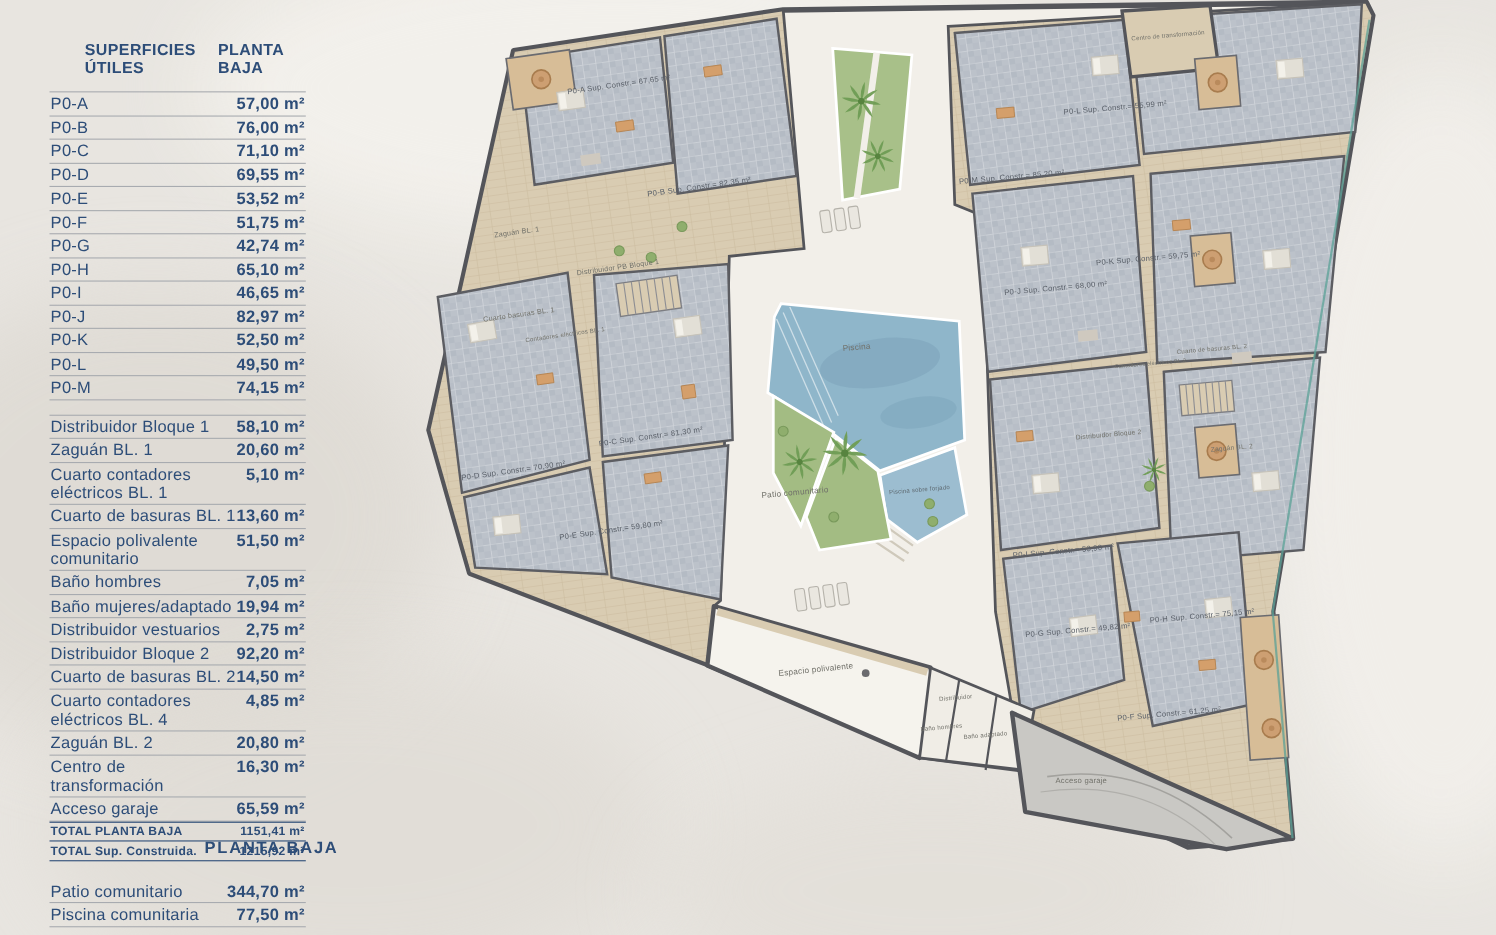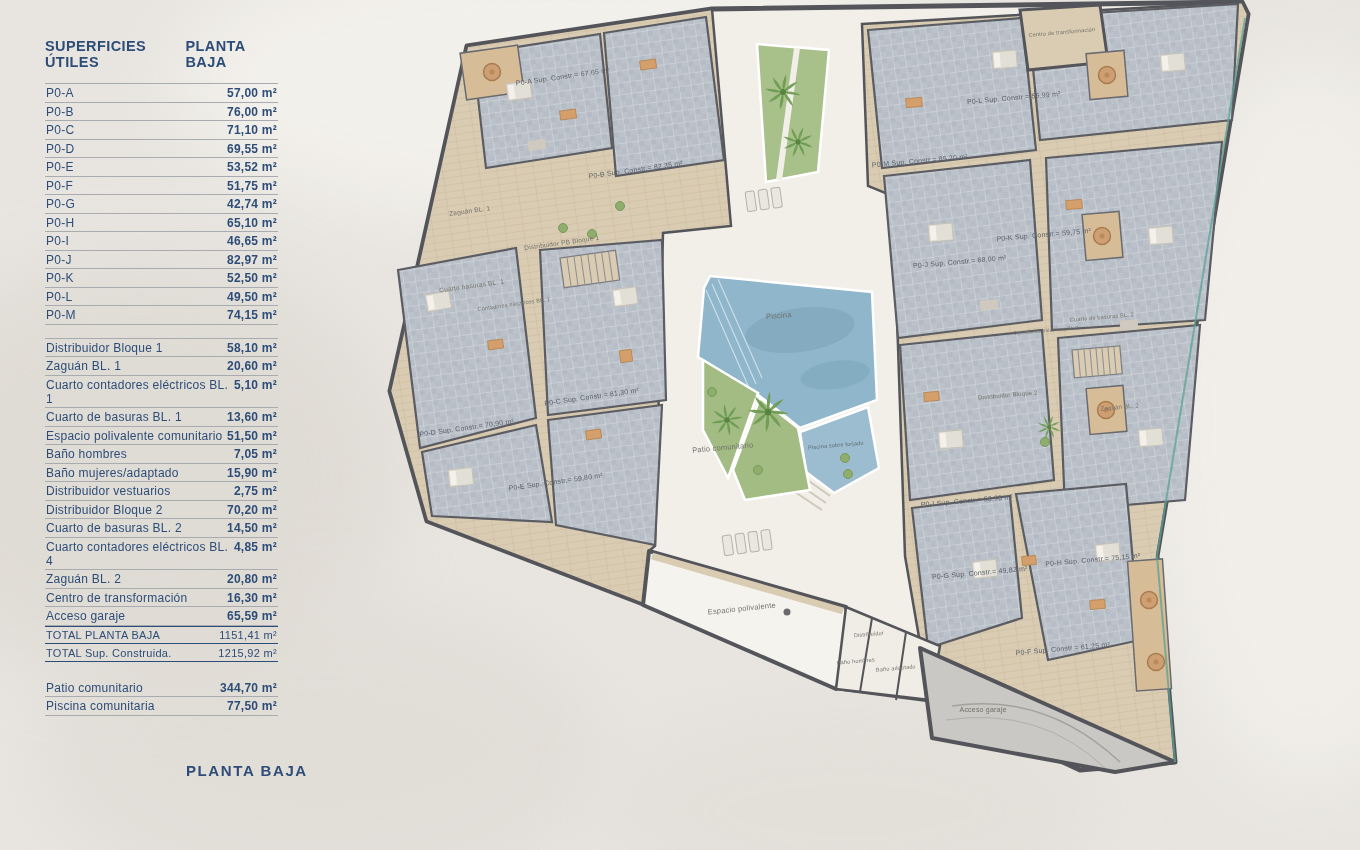--- a/index.html
+++ b/index.html
@@ -13,30 +13,30 @@
   .blob{position:absolute;border-radius:50%;filter:blur(38px);pointer-events:none;}
   .b1{left:180px;top:-60px;width:760px;height:280px;background:#f4f2ed;opacity:.9;}
   .b2{left:-120px;top:260px;width:520px;height:420px;background:#dcd8d1;opacity:.7;}
   .b3{left:40px;top:600px;width:560px;height:300px;background:#ddd9d2;opacity:.6;}
   .b4{left:1150px;top:60px;width:320px;height:720px;background:#f2f0eb;opacity:.9;}
   .b5{left:600px;top:700px;width:500px;height:220px;background:#e0dcd5;opacity:.55;}
 
   
   .panel{position:absolute;left:45px;top:38px;width:233px;color:#2d4d78;}
   .panel-header{display:flex;justify-content:space-between;align-items:baseline;
-    font-size:14.5px;font-weight:700;letter-spacing:.4px;margin-bottom:13px;}
+    font-size:14.5px;font-weight:700;letter-spacing:.4px;margin-bottom:13px;margin-left:32px;}
   .sec{border-top:1px solid #a8abb0;}
   .row{display:flex;justify-content:space-between;align-items:baseline;
-    font-size:12px;letter-spacing:.25px;padding:2px 1px 1.5px 1px;
+    font-size:15px;letter-spacing:.25px;padding:2px 1px 1.5px 1px;
     border-bottom:1px solid #a8abb0;}
   .row .val{white-space:nowrap;font-weight:bold;}
   .sec-units{margin-bottom:13px;}
   .totals{border-top:1.5px solid #2d4d78;}
   .trow{display:flex;justify-content:space-between;align-items:baseline;
-    font-size:11px;font-weight:400;letter-spacing:.3px;padding:2.5px 1px 2px 1px;
+    font-size:11px;font-weight:700;letter-spacing:.3px;padding:2.5px 1px 2px 1px;
     border-bottom:1.5px solid #2d4d78;}
   .sec-outdoor{margin-top:17px;border-top:0;}
   .footer-caption{position:absolute;left:186px;top:762px;color:#2d4d78;
     font-size:15px;font-weight:700;letter-spacing:1.6px;}
 
   svg text{font-family:"Liberation Sans", sans-serif;}
 </style>
 </head>
 <body>
 
@@ -148,31 +148,31 @@
           <span class="val">51,50 m²</span>
         </div>
 
         <div class="row">
           <span class="lbl">Baño hombres</span>
           <span class="val">7,05 m²</span>
         </div>
 
         <div class="row">
           <span class="lbl">Baño mujeres/adaptado</span>
-          <span class="val">15,90 m²</span>
+          <span class="val">19,94 m²</span>
         </div>
 
         <div class="row">
           <span class="lbl">Distribuidor vestuarios</span>
           <span class="val">2,75 m²</span>
         </div>
 
         <div class="row">
           <span class="lbl">Distribuidor Bloque 2</span>
-          <span class="val">70,20 m²</span>
+          <span class="val">92,20 m²</span>
         </div>
 
         <div class="row">
           <span class="lbl">Cuarto de basuras BL. 2</span>
           <span class="val">14,50 m²</span>
         </div>
 
         <div class="row">
           <span class="lbl">Cuarto contadores eléctricos BL. 4</span>
           <span class="val">4,85 m²</span>

